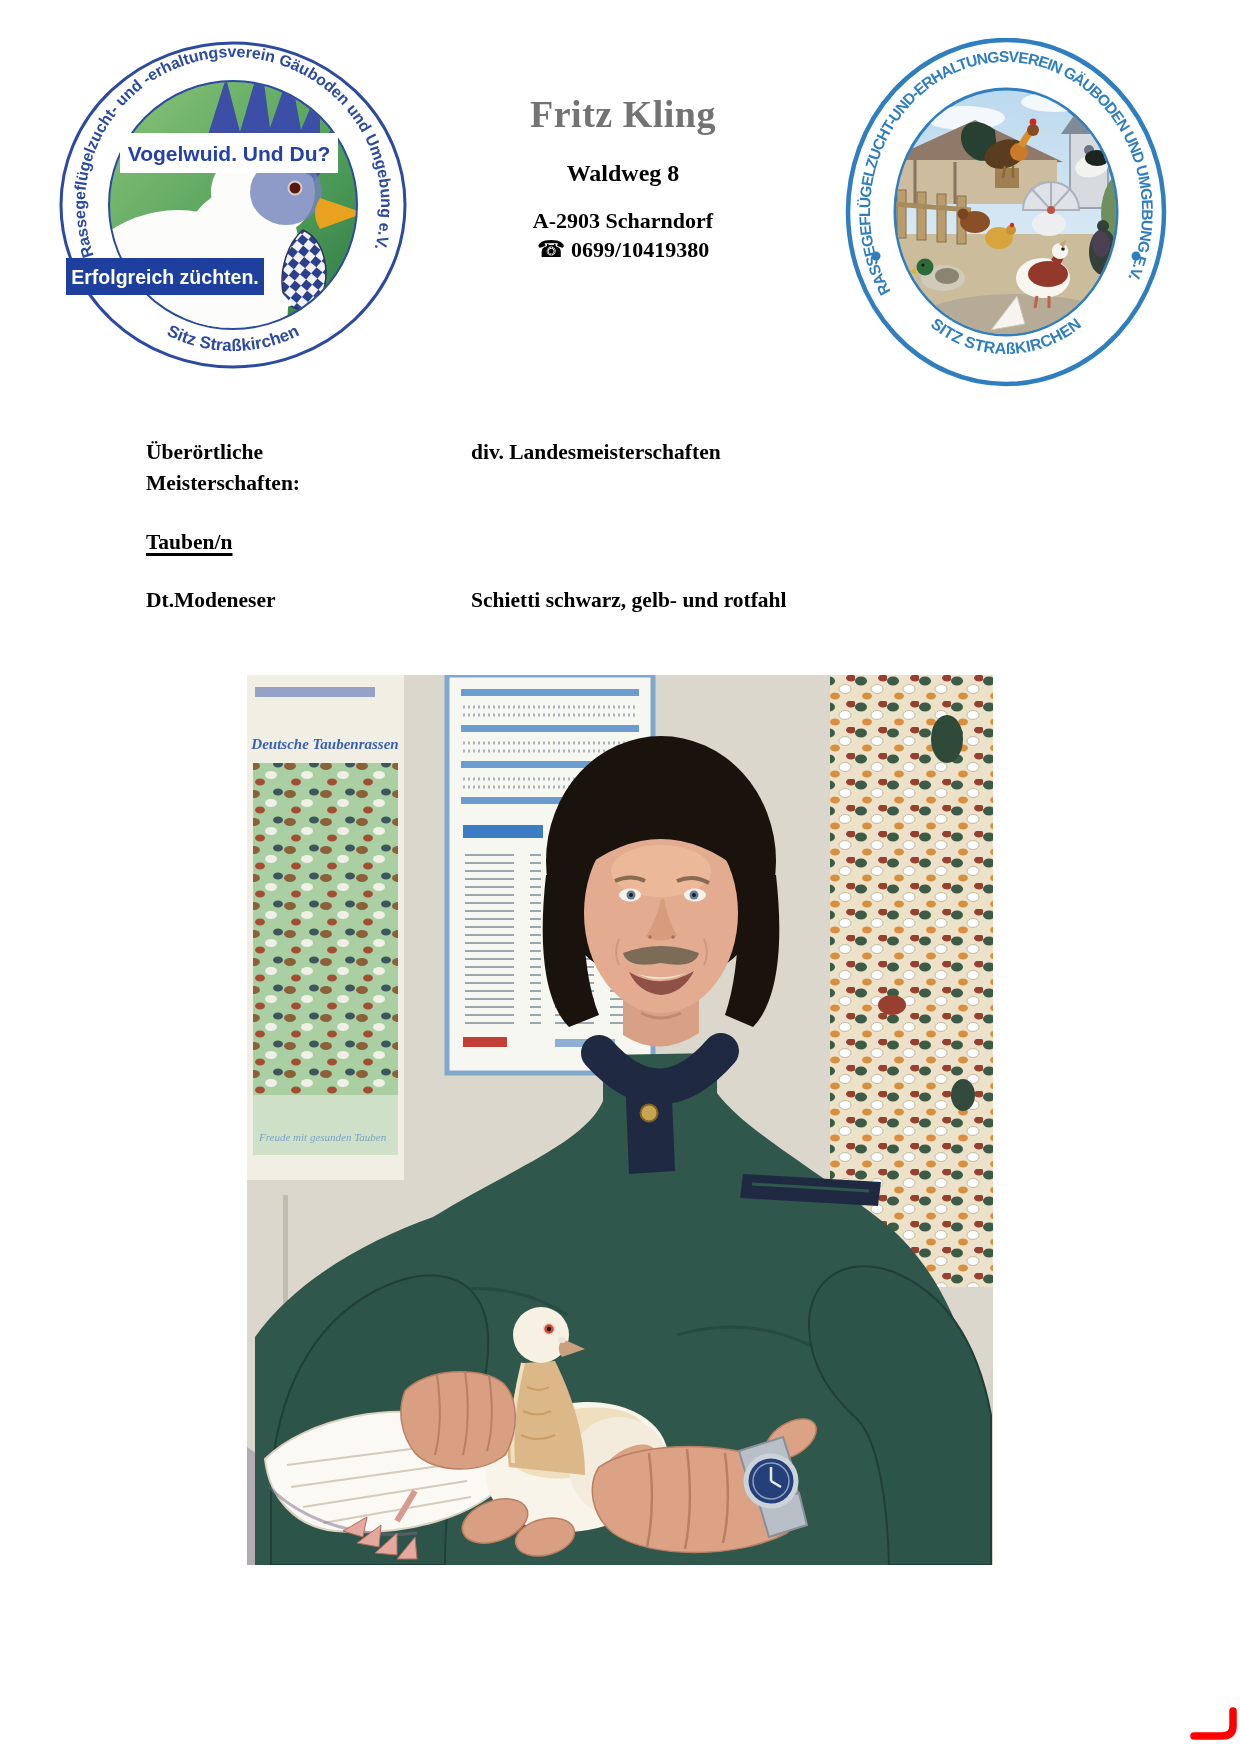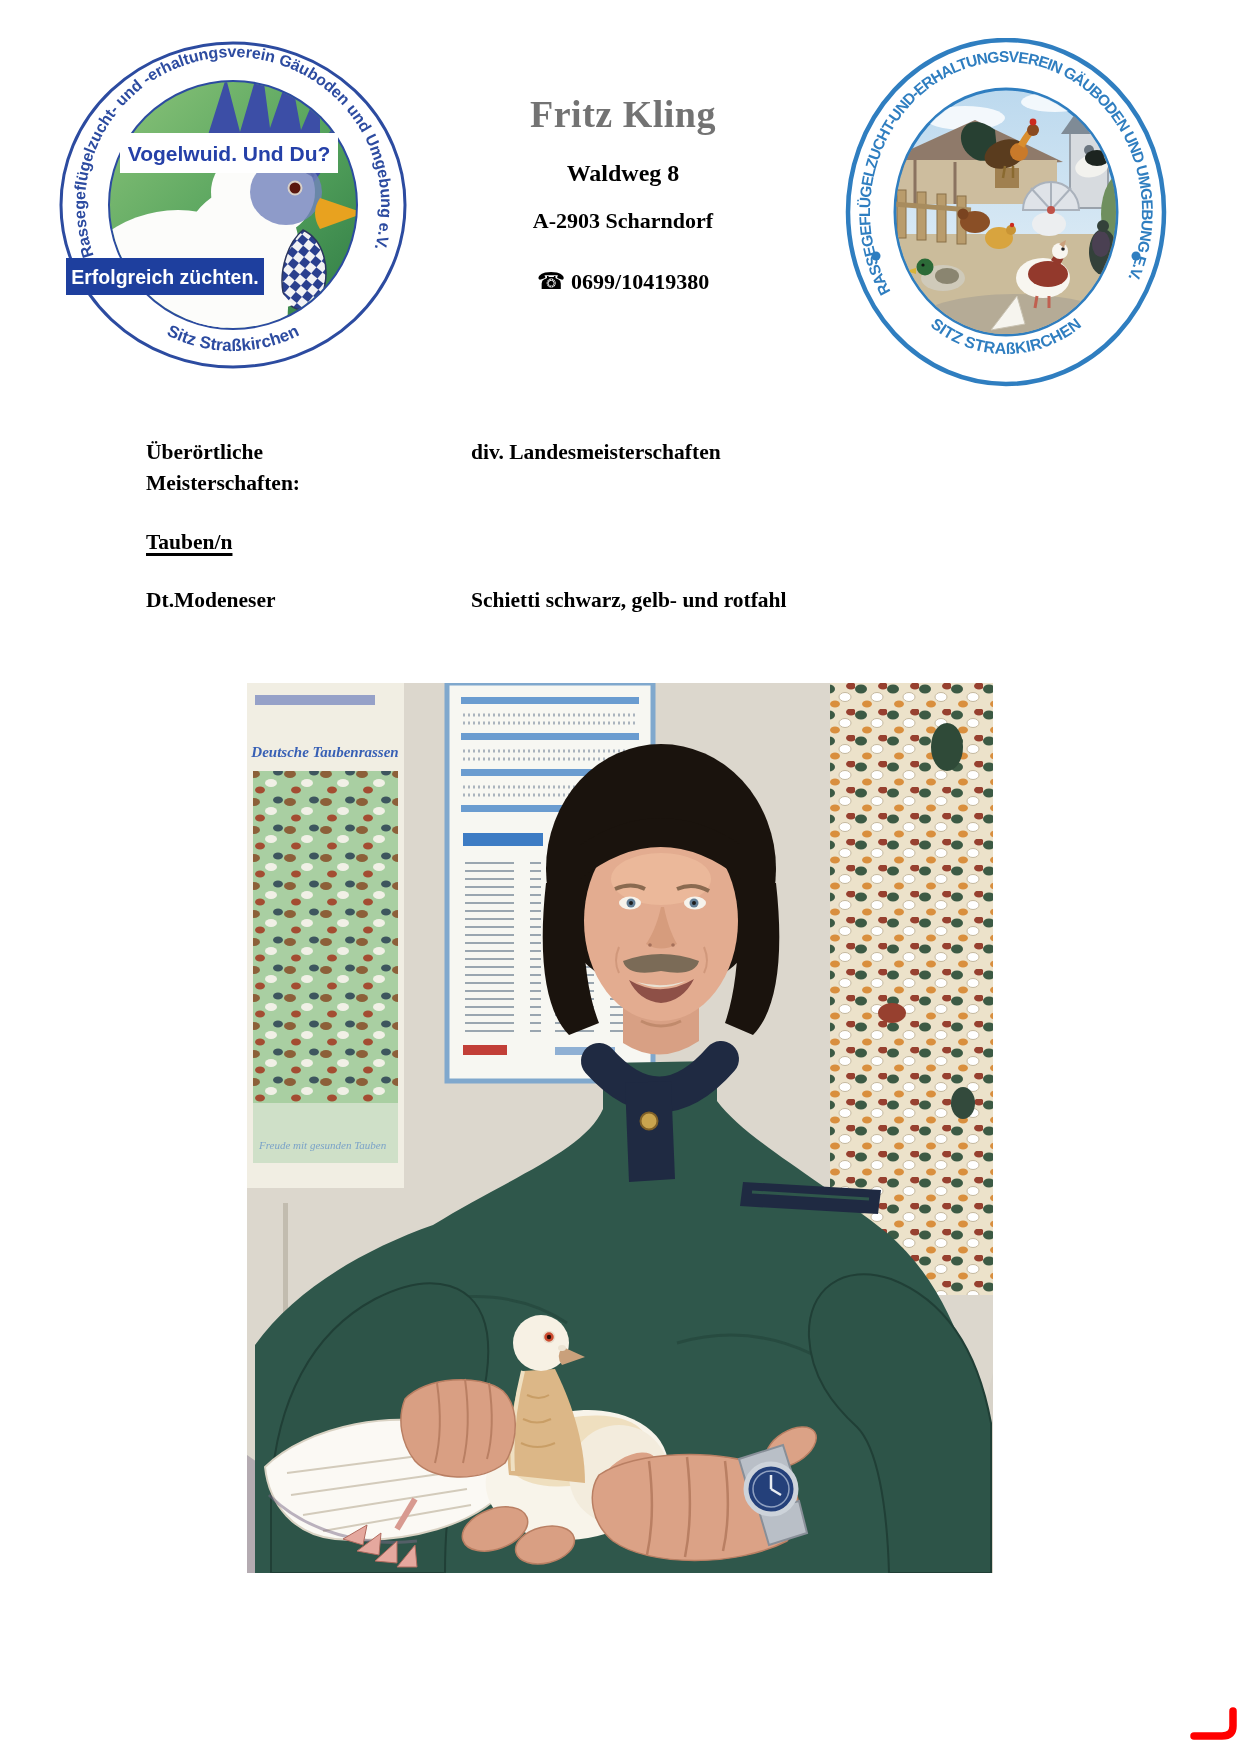--- a/index.html
+++ b/index.html
@@ -2,31 +2,31 @@
 <html><head>
 <meta charset="utf-8">
 <style>
   html,body{margin:0;padding:0;background:#ffffff;}
   .page{position:relative;width:1240px;height:1754px;background:#fff;overflow:hidden;
         font-family:"Liberation Serif",serif;color:#000;}
   .center-col{position:absolute;left:306px;width:634px;text-align:center;font-weight:bold;}
   .title{top:92px;font-size:38px;color:#737373;letter-spacing:.5px;}
   .addr1{top:160px;font-size:24px;}
   .addr2{top:208px;font-size:22px;}
-  .phone{top:268px;font-size:22px;}
+  .phone{top:236px;font-size:22px;}
   .phone .glyph{font-family:"DejaVu Sans",sans-serif;font-size:23px;}
   .member{top:383px;font-size:22px;}
   .lbl{position:absolute;left:146px;width:254px;font-size:21.5px;font-weight:bold;line-height:31px;}
   .val{position:absolute;left:455px;width:530px;font-size:21.5px;font-weight:bold;line-height:31px;margin-left:16px;}
   .r1{top:437px;} .r2{top:527px;} .r3{top:585px;}
   .uline{text-decoration:underline;text-decoration-thickness:2.5px;text-underline-offset:4px;}
   .logo{position:absolute;}
   .logo-left{left:58px;top:40px;width:350px;height:332px;}
   .logo-right{left:845px;top:38px;width:322px;height:350px;}
-  .photo{position:absolute;left:247px;top:675px;width:746px;height:890px;margin-top:8px;}
+  .photo{position:absolute;left:247px;top:675px;width:746px;height:890px;}
   .corner-mark{position:absolute;left:1188px;top:1704px;width:52px;height:40px;}
   svg{display:block;}
   .ringfont{font-family:"Liberation Sans",sans-serif;font-weight:bold;}
 </style>
 </head>
 <body>
 
 <div class="page">
 
   <div class="logo logo-left">

